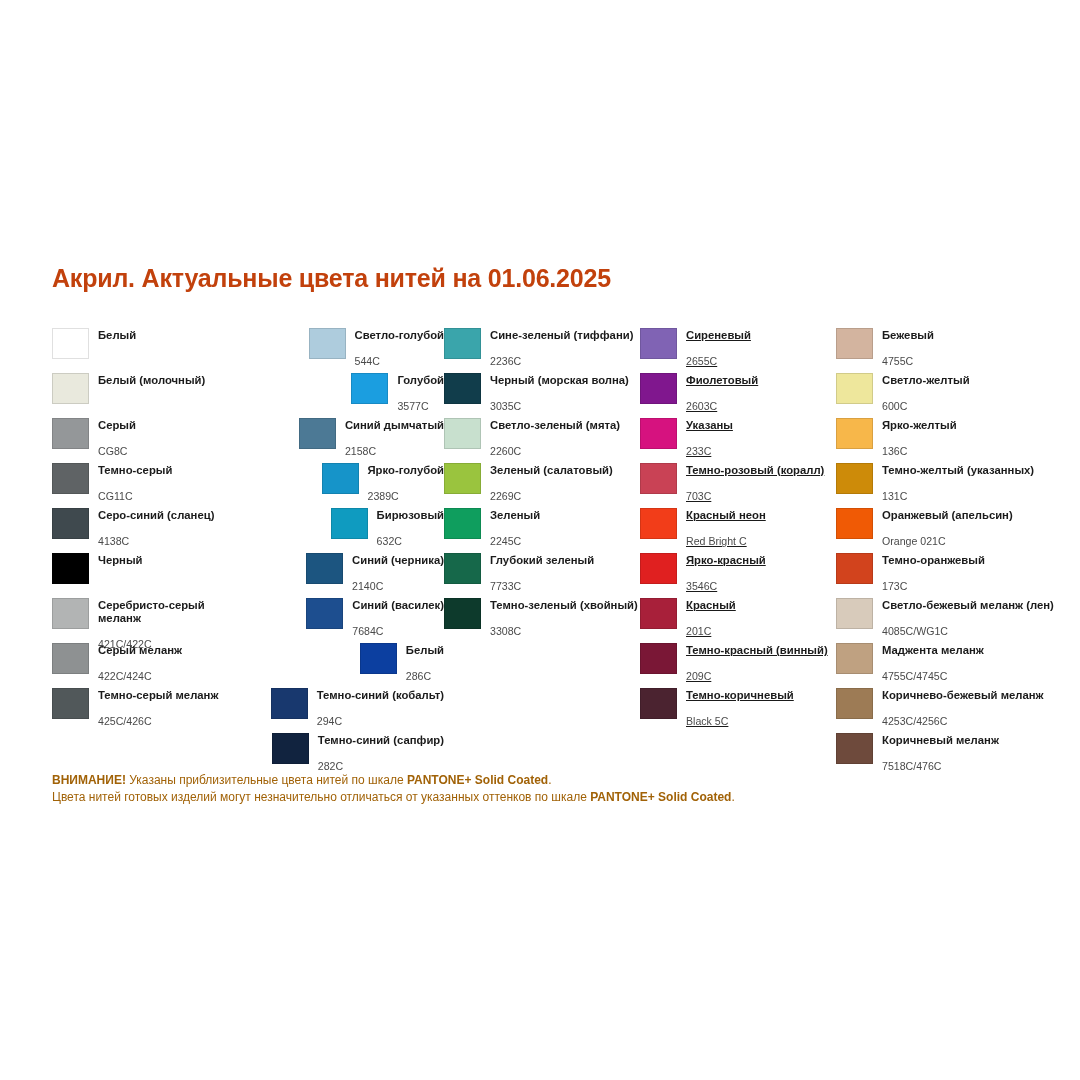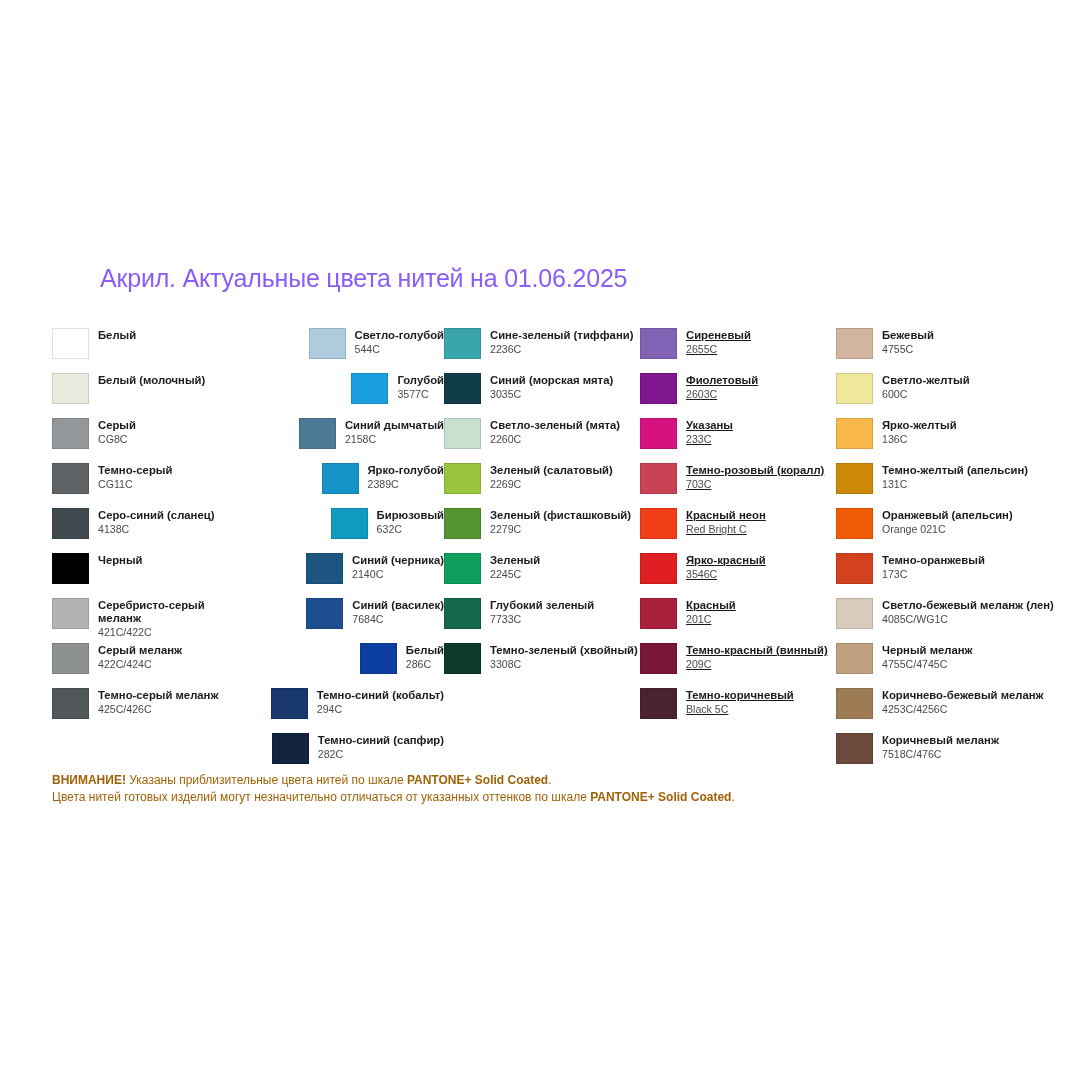--- a/index.html
+++ b/index.html
@@ -20,25 +20,24 @@
     left: 0;
     top: 0;
     width: 1080px;
     height: 1080px;
   }
   .title {
     position: absolute;
     left: 52px;
     top: 264px;
     font-size: 25px;
-    font-weight: normal;
+    font-weight: bold;
     letter-spacing: -0.2px;
-    color: #8b5cf6;
+    color: #c2410c;
     white-space: nowrap;
-    margin-left: 48px;
   }
   .columns {
     position: absolute;
     left: 52px;
     top: 328px;
     width: 990px;
     display: flex;
     flex-direction: row;
     gap: 0;
   }
@@ -72,21 +71,21 @@
   }
   .name {
     font-size: 11.3px;
     font-weight: bold;
     color: #1b1b1b;
     white-space: nowrap;
   }
   .code {
     font-size: 10.6px;
     color: #4a4a4a;
-    margin-top: 1px;
+    margin-top: 13px;
     white-space: nowrap;
   }
   .name.two-line {
     white-space: normal;
     max-width: 150px;
     line-height: 1.15;
   }
   .footer {
     position: absolute;
     left: 52px;
@@ -251,46 +250,39 @@
       <div class="swatch-row">
         <div class="chip" style="background:#3aa5ab"></div>
         <div class="labels">
           <div class="name">Сине-зеленый (тиффани)</div>
           <div class="code">2236C</div>
         </div>
       </div>
       <div class="swatch-row">
         <div class="chip" style="background:#113d4b"></div>
         <div class="labels">
-          <div class="name">Синий (морская мята)</div>
+          <div class="name">Черный (морская волна)</div>
           <div class="code">3035C</div>
         </div>
       </div>
       <div class="swatch-row">
         <div class="chip" style="background:#c8e0ce"></div>
         <div class="labels">
           <div class="name">Светло-зеленый (мята)</div>
           <div class="code">2260C</div>
         </div>
       </div>
       <div class="swatch-row">
         <div class="chip" style="background:#9ac43e"></div>
         <div class="labels">
           <div class="name">Зеленый (салатовый)</div>
           <div class="code">2269C</div>
         </div>
       </div>
       <div class="swatch-row">
-        <div class="chip" style="background:#569632"></div>
-        <div class="labels">
-          <div class="name">Зеленый (фисташковый)</div>
-          <div class="code">2279C</div>
-        </div>
-      </div>
-      <div class="swatch-row">
         <div class="chip" style="background:#0f9e5e"></div>
         <div class="labels">
           <div class="name">Зеленый</div>
           <div class="code">2245C</div>
         </div>
       </div>
       <div class="swatch-row">
         <div class="chip" style="background:#16684a"></div>
         <div class="labels">
           <div class="name">Глубокий зеленый</div>
@@ -390,21 +382,21 @@
       <div class="swatch-row">
         <div class="chip" style="background:#f7b74a"></div>
         <div class="labels">
           <div class="name">Ярко-желтый</div>
           <div class="code">136C</div>
         </div>
       </div>
       <div class="swatch-row">
         <div class="chip" style="background:#cd8b09"></div>
         <div class="labels">
-          <div class="name">Темно-желтый (апельсин)</div>
+          <div class="name">Темно-желтый (указанных)</div>
           <div class="code">131C</div>
         </div>
       </div>
       <div class="swatch-row">
         <div class="chip" style="background:#f05a05"></div>
         <div class="labels">
           <div class="name">Оранжевый (апельсин)</div>
           <div class="code">Orange 021C</div>
         </div>
       </div>
@@ -418,21 +410,21 @@
       <div class="swatch-row">
         <div class="chip" style="background:#d8cbbb"></div>
         <div class="labels">
           <div class="name">Светло-бежевый меланж (лен)</div>
           <div class="code">4085C/WG1C</div>
         </div>
       </div>
       <div class="swatch-row">
         <div class="chip" style="background:#bfa181"></div>
         <div class="labels">
-          <div class="name">Черный меланж</div>
+          <div class="name">Маджента меланж</div>
           <div class="code">4755C/4745C</div>
         </div>
       </div>
       <div class="swatch-row">
         <div class="chip" style="background:#9d7b55"></div>
         <div class="labels">
           <div class="name">Коричнево-бежевый меланж</div>
           <div class="code">4253C/4256C</div>
         </div>
       </div>

